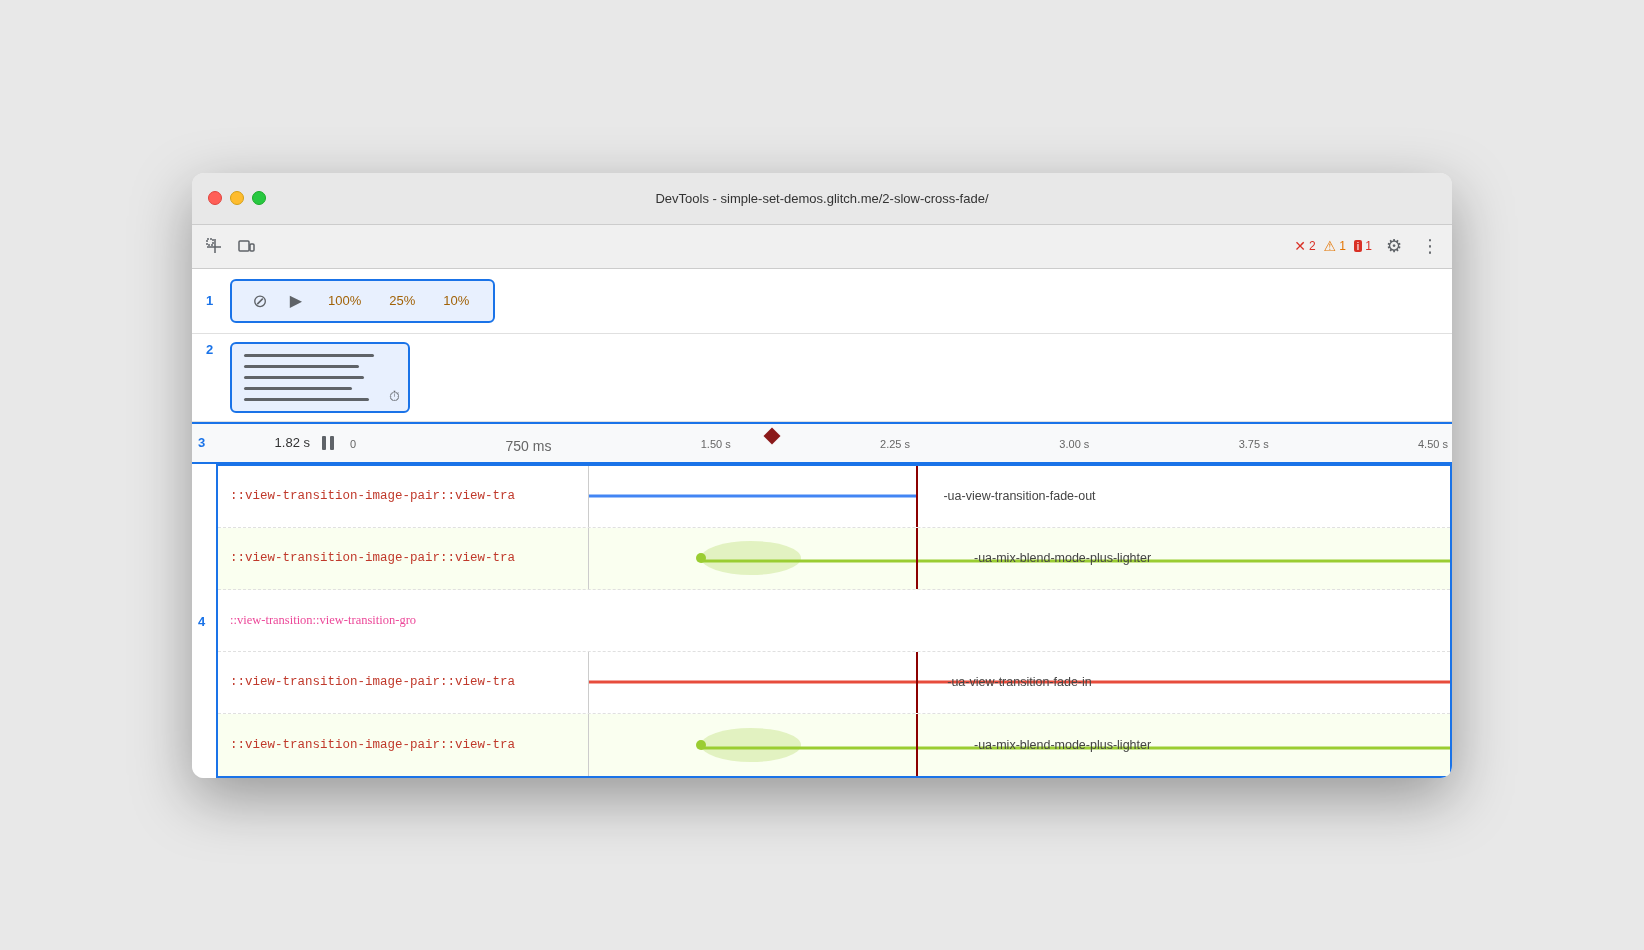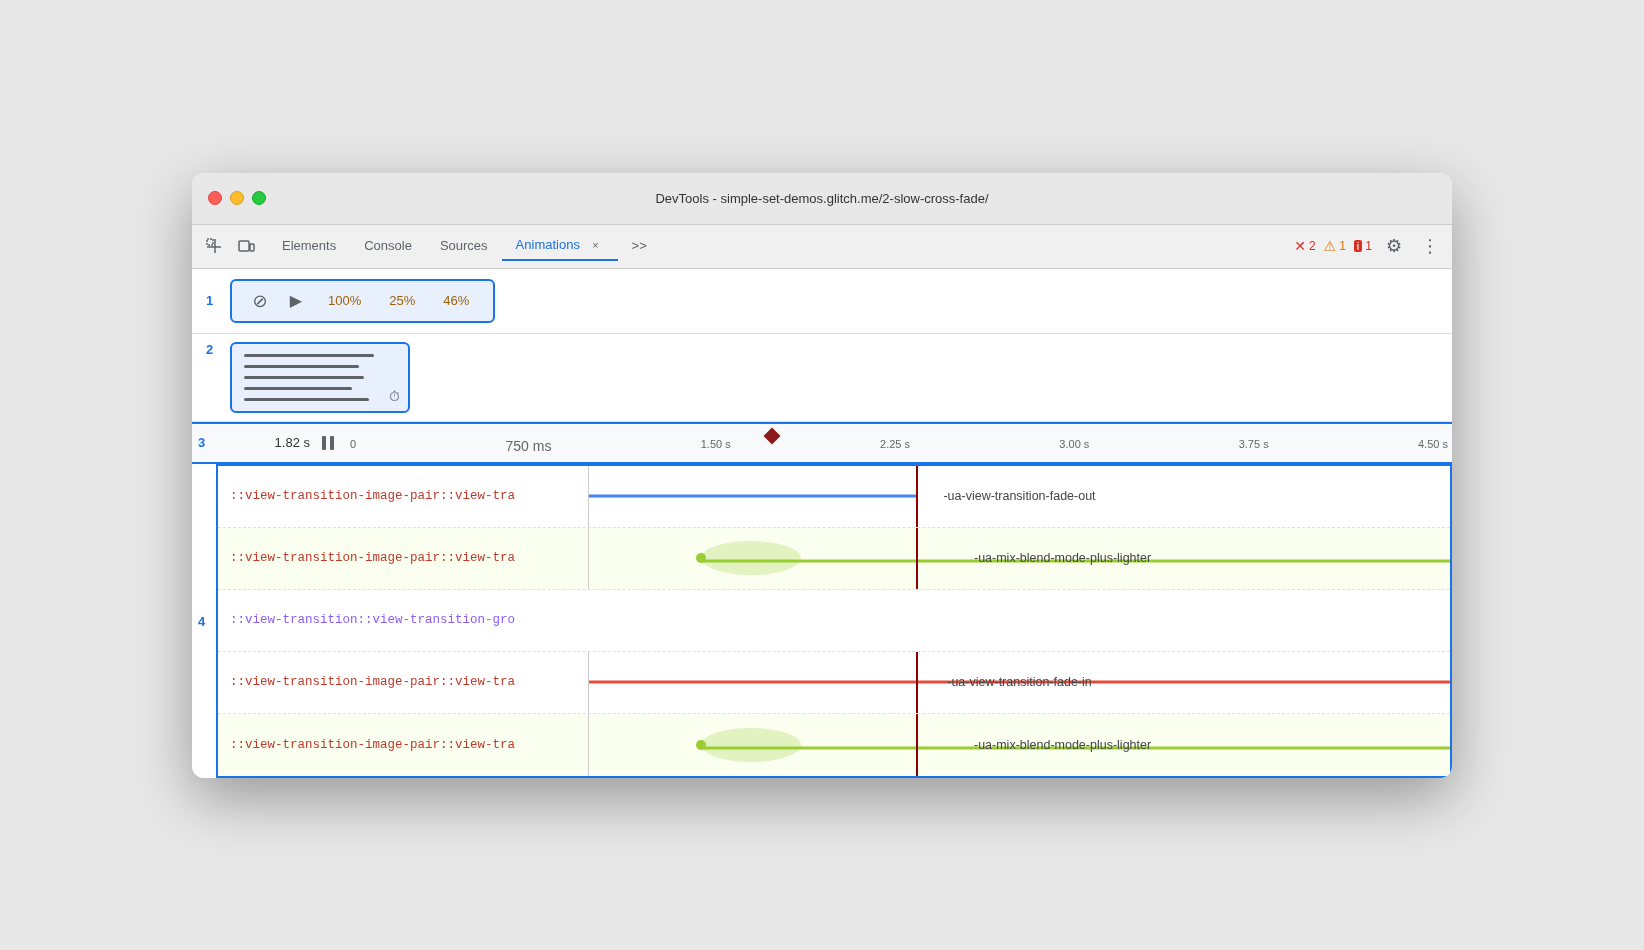--- a/index.html
+++ b/index.html
@@ -339,30 +339,20 @@
         <line x1="10" y1="2" x2="10" y2="16" stroke="#5f6368" stroke-width="1.5"></line>
       </svg>
     </button>
     <button class="toolbar-icon-btn">
       <svg width="18" height="18" viewBox="0 0 18 18" fill="none">
         <rect x="2" y="4" width="10" height="10" rx="1" stroke="#5f6368" stroke-width="1.5" fill="none"></rect>
         <rect x="13" y="7" width="4" height="7" rx="1" stroke="#5f6368" stroke-width="1.5" fill="none"></rect>
       </svg>
     </button>
 
-    <div class="tab-list">
-      <div class="tab">Elements</div>
-      <div class="tab">Console</div>
-      <div class="tab">Sources</div>
-      <div class="tab active">
-        <span>Animations</span>
-        <span class="tab-close">×</span>
-      </div>
-      <div class="tab">&gt;&gt;</div>
-    </div>
 
     <div class="toolbar-right">
       <div class="error-badge">
         <span style="color:#d93025; font-size:14px;">✕</span>
         <span class="badge-error">2</span>
       </div>
       <div class="error-badge">
         <span style="color:#e37400; font-size:14px;">⚠</span>
         <span class="badge-warning">1</span>
       </div>
@@ -377,21 +367,21 @@
 
   <div class="devtools-content">
 
     <div style="display:flex; align-items:center; padding: 10px 12px 10px 38px; border-bottom:1px solid #e0e0e0; position:relative;">
       <div style="position:absolute; left:14px; font-size:13px; font-weight:700; color:#1a73e8;">1</div>
       <div class="controls-box">
         <button class="ctrl-btn" style="font-size:18px; color:#5f6368;">⊘</button>
         <button class="ctrl-btn" style="font-size:16px; color:#5f6368;">▶</button>
         <button class="speed-btn">100%</button>
         <button class="speed-btn">25%</button>
-        <button class="speed-btn">46%</button>
+        <button class="speed-btn">10%</button>
       </div>
     </div>
 
     <div style="display:flex; align-items:flex-start; padding: 8px 12px 8px 38px; border-bottom:1px solid #e0e0e0; position:relative;">
       <div style="position:absolute; left:14px; font-size:13px; font-weight:700; color:#1a73e8;">2</div>
       <div class="animation-group-card">
         <div class="anim-line"></div>
         <div class="anim-line"></div>
         <div class="anim-line"></div>
         <div class="anim-line"></div>
@@ -454,21 +444,21 @@
             <div class="bar-blob" style="left:13%; width:100px; height:34px;"></div>
 
             <div class="bar-green" style="left:13%; width:87%;"></div>
 
             <div class="bar-dot" style="left:calc(13% - 5px);"></div>
             <div class="anim-row-name" style="left:55%;">-ua-mix-blend-mode-plus-lighter</div>
           </div>
         </div>
 
         <div class="anim-row">
-          <div class="anim-row-label" style="color:#8b5cf6;">
+          <div class="anim-row-label" style="color:#ec4899;font-family:Liberation Serif, serif;">
             ::view-transition::view-transition-gro
           </div>
         </div>
 
         <div class="anim-row">
           <div class="anim-row-label" style="color:#c0392b;">
             ::view-transition-image-pair::view-tra
           </div>
           <div class="anim-row-track">
             <div class="playhead-line" style="left:38%;"></div>

